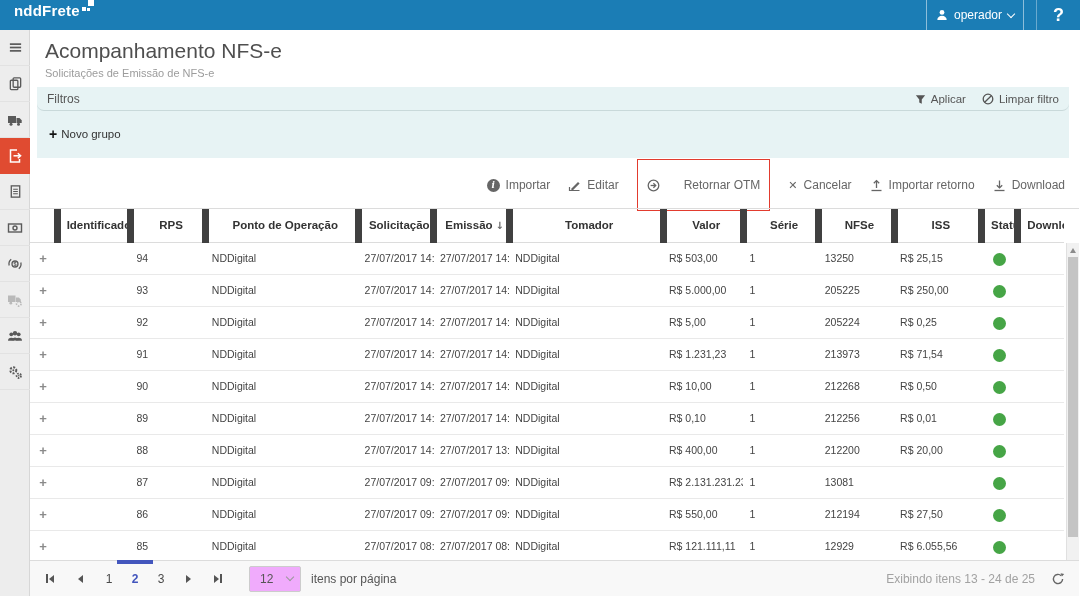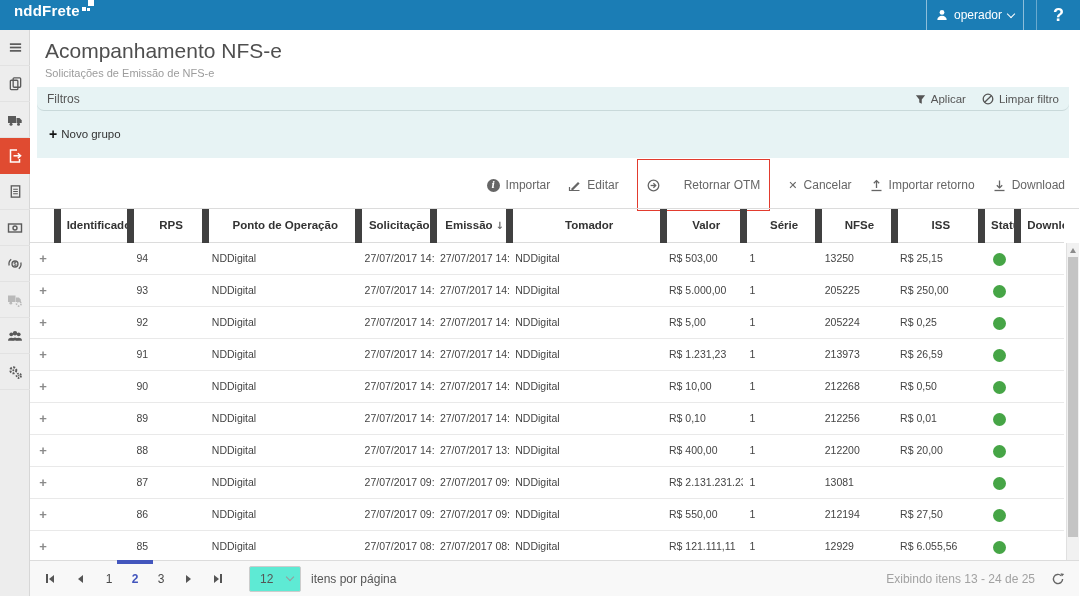--- a/index.html
+++ b/index.html
@@ -97,21 +97,21 @@
     border-right:5px solid #555; }
   .tri-r { width:0; height:0; border-top:4px solid transparent; border-bottom:4px solid transparent;
     border-left:5px solid #555; }
   .pg-bar { width:2px; height:9px; background:#555; }
   .page-num { width:24px; height:24px; display:flex; align-items:center; justify-content:center;
     font-size:12px; color:#4a4a4a; cursor:pointer; margin-right:2px; }
   .page-num.active { color:var(--c-accent,#4356bd); font-weight:bold; position:relative; }
   .page-num.active::before { content:''; position:absolute; top:-7px; left:-6px; right:-6px;
     height:4px; background:var(--c-accent,#4356bd); }
   .page-size { display:flex; align-items:center; justify-content:space-between; width:52px;
-    height:26px; border:1px solid #ccc; border-radius:2px; background:#5eead4;
+    height:26px; border:1px solid #ccc; border-radius:2px; background:#f0abfc;
     margin:0 10px 0 14px; padding:0 7px 0 10px; font-size:12px; color:#555; cursor:pointer; }
   .chev-gray { width:6px; height:6px; border-right:1.5px solid #999; border-bottom:1.5px solid #999;
     transform:rotate(45deg); margin-top:-3px; }
   .per-page-label { font-size:12px; color:#555; }
   .pager-right { margin-left:auto; display:flex; align-items:center; gap:16px; padding-right:14px; }
   .pager-summary { font-size:12px; color:#a2a2a2; }
   .refresh { cursor:pointer; display:flex; }
 </style>
 </head>
 <body>
@@ -406,21 +406,21 @@
             <td class="c-expander"><span class="expander">+</span></td>
             <td class="c-identificador"></td>
             <td class="c-rps">91</td>
             <td class="c-ponto">NDDigital</td>
             <td class="c-solicitacao">27/07/2017 14:...</td>
             <td class="c-emissao">27/07/2017 14:...</td>
             <td class="c-tomador">NDDigital</td>
             <td class="c-valor">R$ 1.231,23</td>
             <td class="c-serie">1</td>
             <td class="c-nfse">213973</td>
-            <td class="c-iss">R$ 26,59</td>
+            <td class="c-iss">R$ 71,54</td>
             <td class="c-status"><span class="dot"></span></td>
             <td class="c-download"></td>
           </tr>
           <tr>
             <td class="c-expander"><span class="expander">+</span></td>
             <td class="c-identificador"></td>
             <td class="c-rps">90</td>
             <td class="c-ponto">NDDigital</td>
             <td class="c-solicitacao">27/07/2017 14:...</td>
             <td class="c-emissao">27/07/2017 14:...</td>

